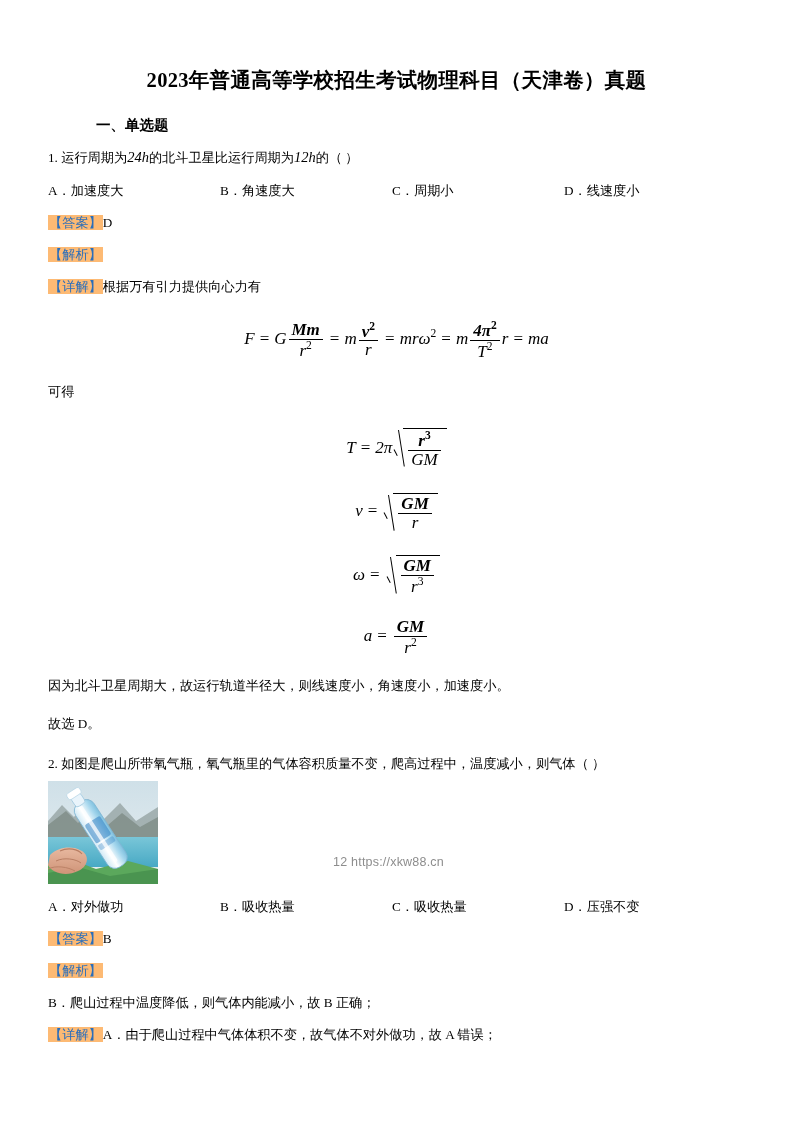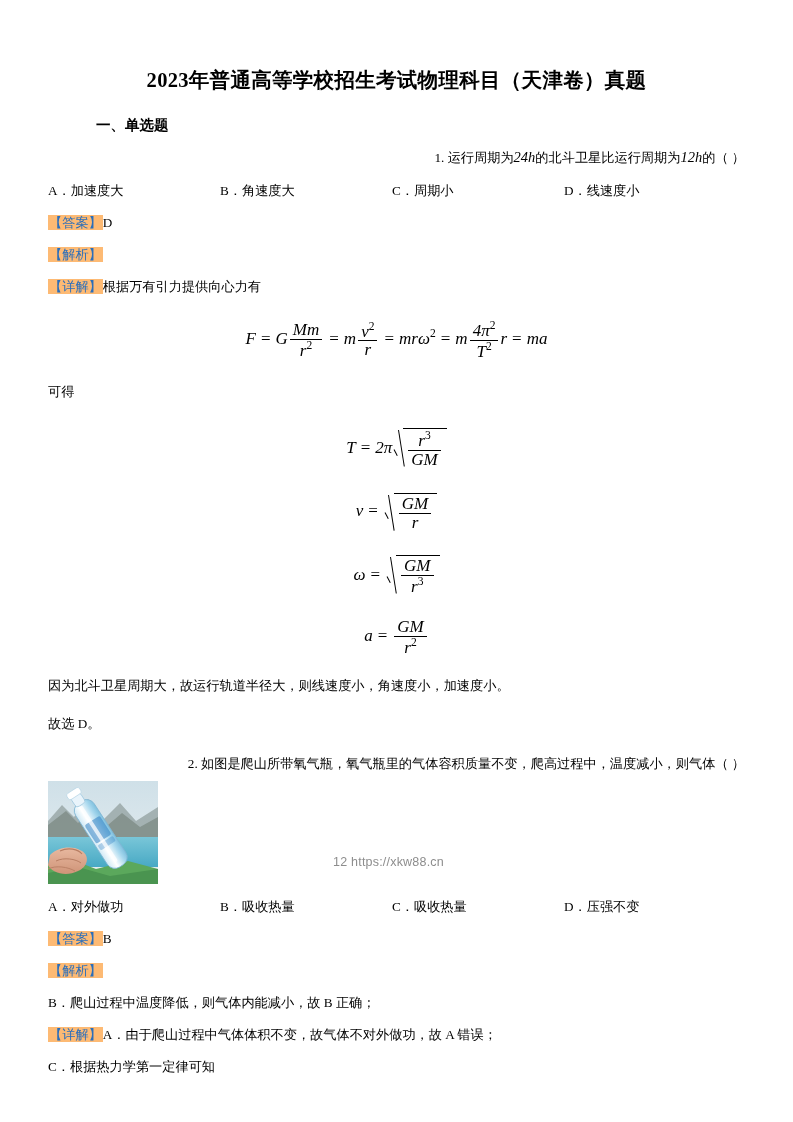--- a/index.html
+++ b/index.html
@@ -39,21 +39,20 @@
     margin-left: 48px;
   }
   .para {
     font-size: 13.2px;
     line-height: 1.55;
     margin: 13px 0 0 0;
   }
   .q-line {
     font-size: 13.2px;
     margin-top: 14px;
-    text-align: right;
   }
   .mathit {
     font-family: "Liberation Serif", serif;
     font-style: italic;
   }
   .options {
     display: flex;
     margin-top: 15px;
     font-size: 13.2px;
   }
@@ -85,20 +84,21 @@
     vertical-align: middle;
     text-align: center;
     font-size: 1em;
     line-height: 1.05;
     margin: 0 2px;
   }
   .frac .num {
     display: block;
     padding: 0 3px;
     border-bottom: 1px solid #000;
+    font-weight: bold;
   }
   .frac .den {
     display: block;
     padding: 0 3px;
   }
   .eq {
     font-family: "Liberation Serif", serif;
     font-size: 17px;
     font-style: italic;
     white-space: nowrap;
@@ -285,20 +285,19 @@
 
   <div class="answer-line">
     <span class="tag">【解析】</span>
   </div>
 
   <div class="answer-line">B．爬山过程中温度降低，则气体内能减小，故 B 正确；</div>
 
   <div class="answer-line">
     <span class="tag">【详解】</span><span>A．由于爬山过程中气体体积不变，故气体不对外做功，故 A 错误；</span>
   </div>
-  <div class="answer-line">C．根据热力学第一定律可知</div>
 
   <div class="footer">
     <span>12</span>
     <span>https://xkw88.cn</span>
   </div>
 
 </div>
 
 </body></html>

